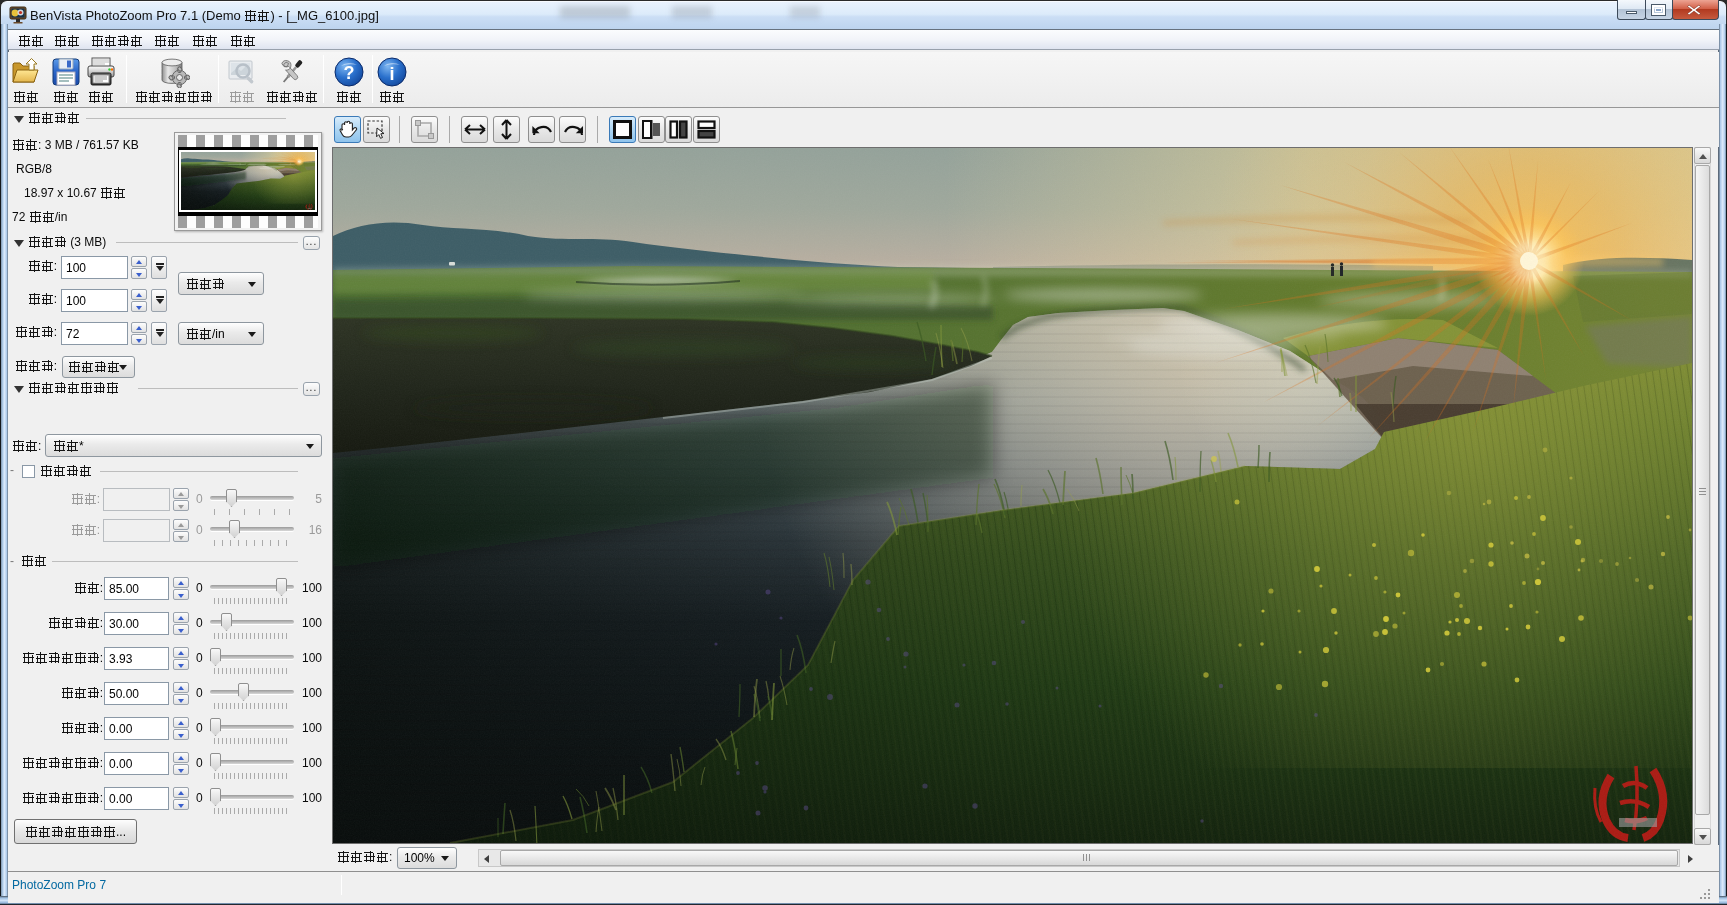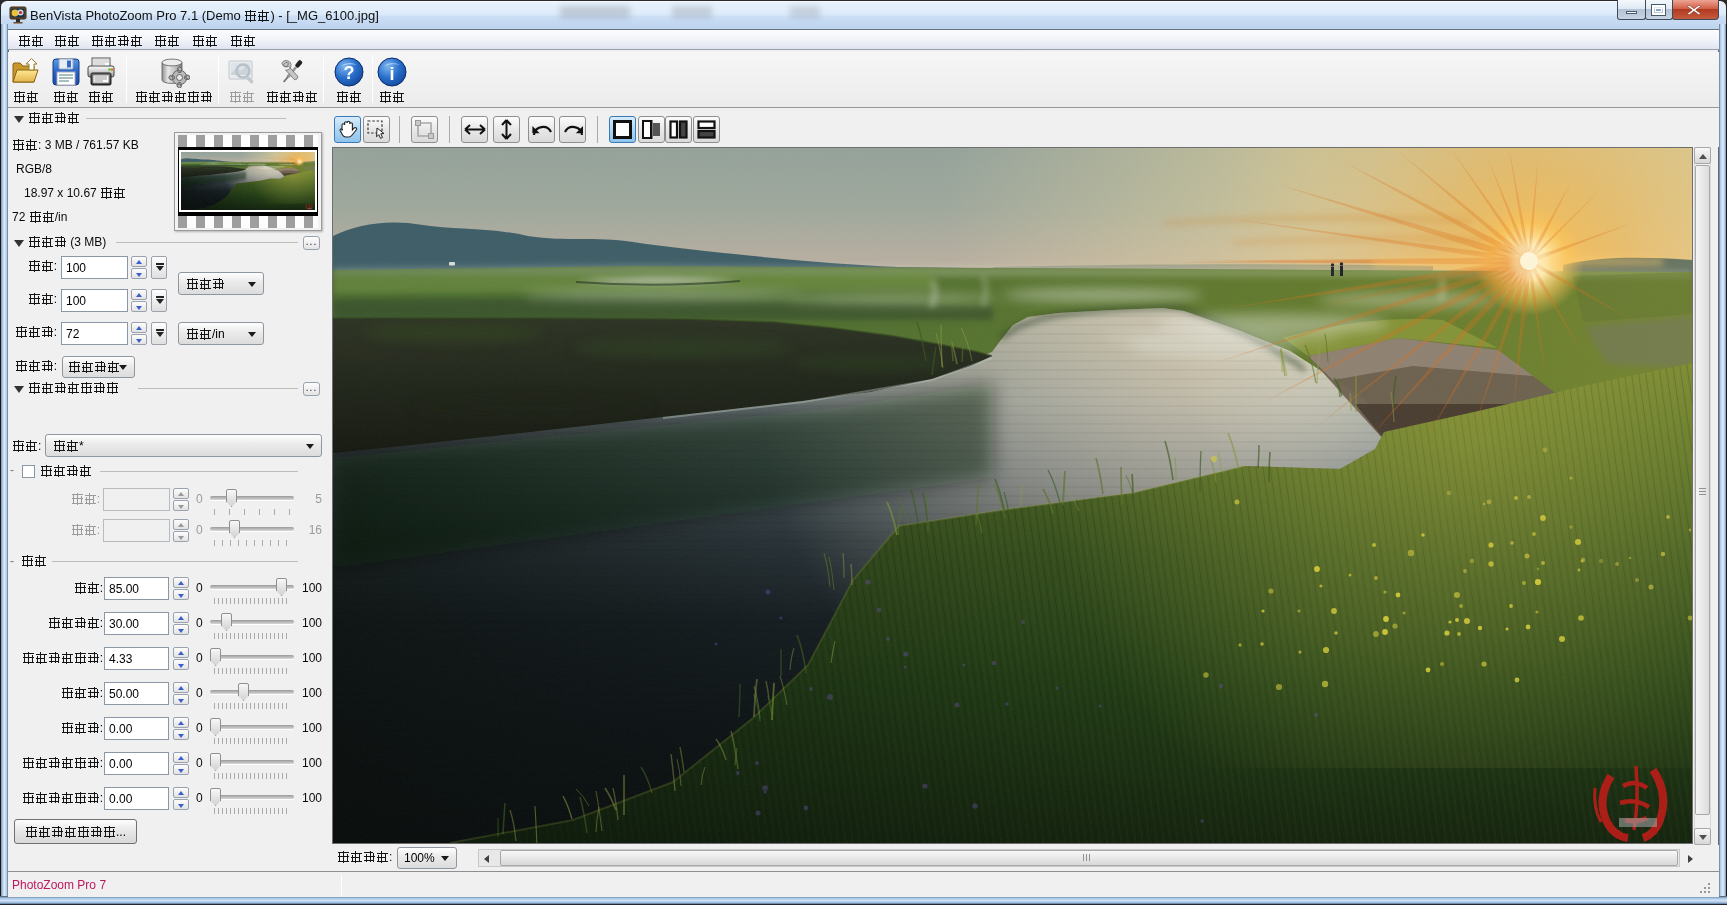--- a/index.html
+++ b/index.html
@@ -50,21 +50,21 @@
 .ticks5{background:repeating-linear-gradient(90deg,#aaa 0 1px,transparent 1px 15px)}
 .ticks10{background:repeating-linear-gradient(90deg,#aaa 0 1px,transparent 1px 8px)}
 .gray{color:#9b9b9b}
 #t2{left:331px;top:108px;width:1388px;height:39px;background:#f0f0f0}
 .tb{position:absolute;top:8px;width:27px;height:27px;background:linear-gradient(180deg,#fcfcfc,#e8e8e8 50%,#dadada);border:1px solid #8f8f8f;border-radius:3px}
 .tbsel{background:linear-gradient(180deg,#d8ecfb,#aed6f3 50%,#8fc3ec);border:1px solid #3a7ab8}
 .tsep2{position:absolute;top:8px;width:1px;height:27px;background:#aaa}
 #imgframe{left:332px;top:147px;width:1361px;height:697px;border:1px solid #6e6e6e;background:#000}
 #vscroll{left:1694px;top:147px;width:17px;height:698px;background:#f0f0f0;border:1px solid #d8d8d8}
 #hscrollrow{left:331px;top:845px;width:1388px;height:26px;background:#f0f0f0}
-#status{left:8px;top:871px;width:1711px;height:26px;background:#f0f0f0;border-top:1px solid #8f8f8f;font-size:12px;color:#be185d}
+#status{left:8px;top:871px;width:1711px;height:32px;background:#f0f0f0;border-top:1px solid #8f8f8f;font-size:12px;color:#0369a1}
 .scrollth{background:linear-gradient(90deg,#f5f5f5,#dcdcdc);border:1px solid #a8a8a8;border-radius:2px}
 .scrollthh{background:linear-gradient(180deg,#f8f8f8,#d8d8d8);border:1px solid #a8a8a8;border-radius:2px}
 .cap{position:absolute;top:0;height:20px;border:1px solid #3c4a5a;border-top:none;background:linear-gradient(180deg,#f4f8fc 0%,#dfe9f4 45%,#b4c4d6 50%,#c6d4e4 100%)}
 </style></head>
 <body>
 <div class="abs" id="title"></div>
 <div class="abs" id="brdL"></div>
 <div class="abs" id="brdR"></div>
 <div class="abs" id="brdB"></div>
 <div class="abs" id="client"></div>
@@ -352,21 +352,21 @@
       <div class="d"></div>
     </div>
 <div class="lab" style="left:188px;top:508px">0</div>
 <div class="slider" style="left:202px;top:504px">
       <div class="track"></div>
       <div class="th" style="left:11px"></div>
       <div class="ticks"></div>
     </div>
 <div class="rlab" style="left:290px;top:508px;width:24px">100</div>
 <div class="rlab" style="left:0px;top:543px;width:95px"><span class="c"></span><span class="c"></span><span class="c"></span><span class="c"></span><span class="c"></span><span class="c"></span>:</div>
-<div class="inp" style="left:96px;top:539px;width:65px;height:23px">4.33</div>
+<div class="inp" style="left:96px;top:539px;width:65px;height:23px">3.93</div>
 <div class="spin" style="left:165px;top:539px">
       <div class="u"></div>
       <div class="d"></div>
     </div>
 <div class="lab" style="left:188px;top:543px">0</div>
 <div class="slider" style="left:202px;top:539px">
       <div class="track"></div>
       <div class="th" style="left:0px"></div>
       <div class="ticks"></div>
     </div>

